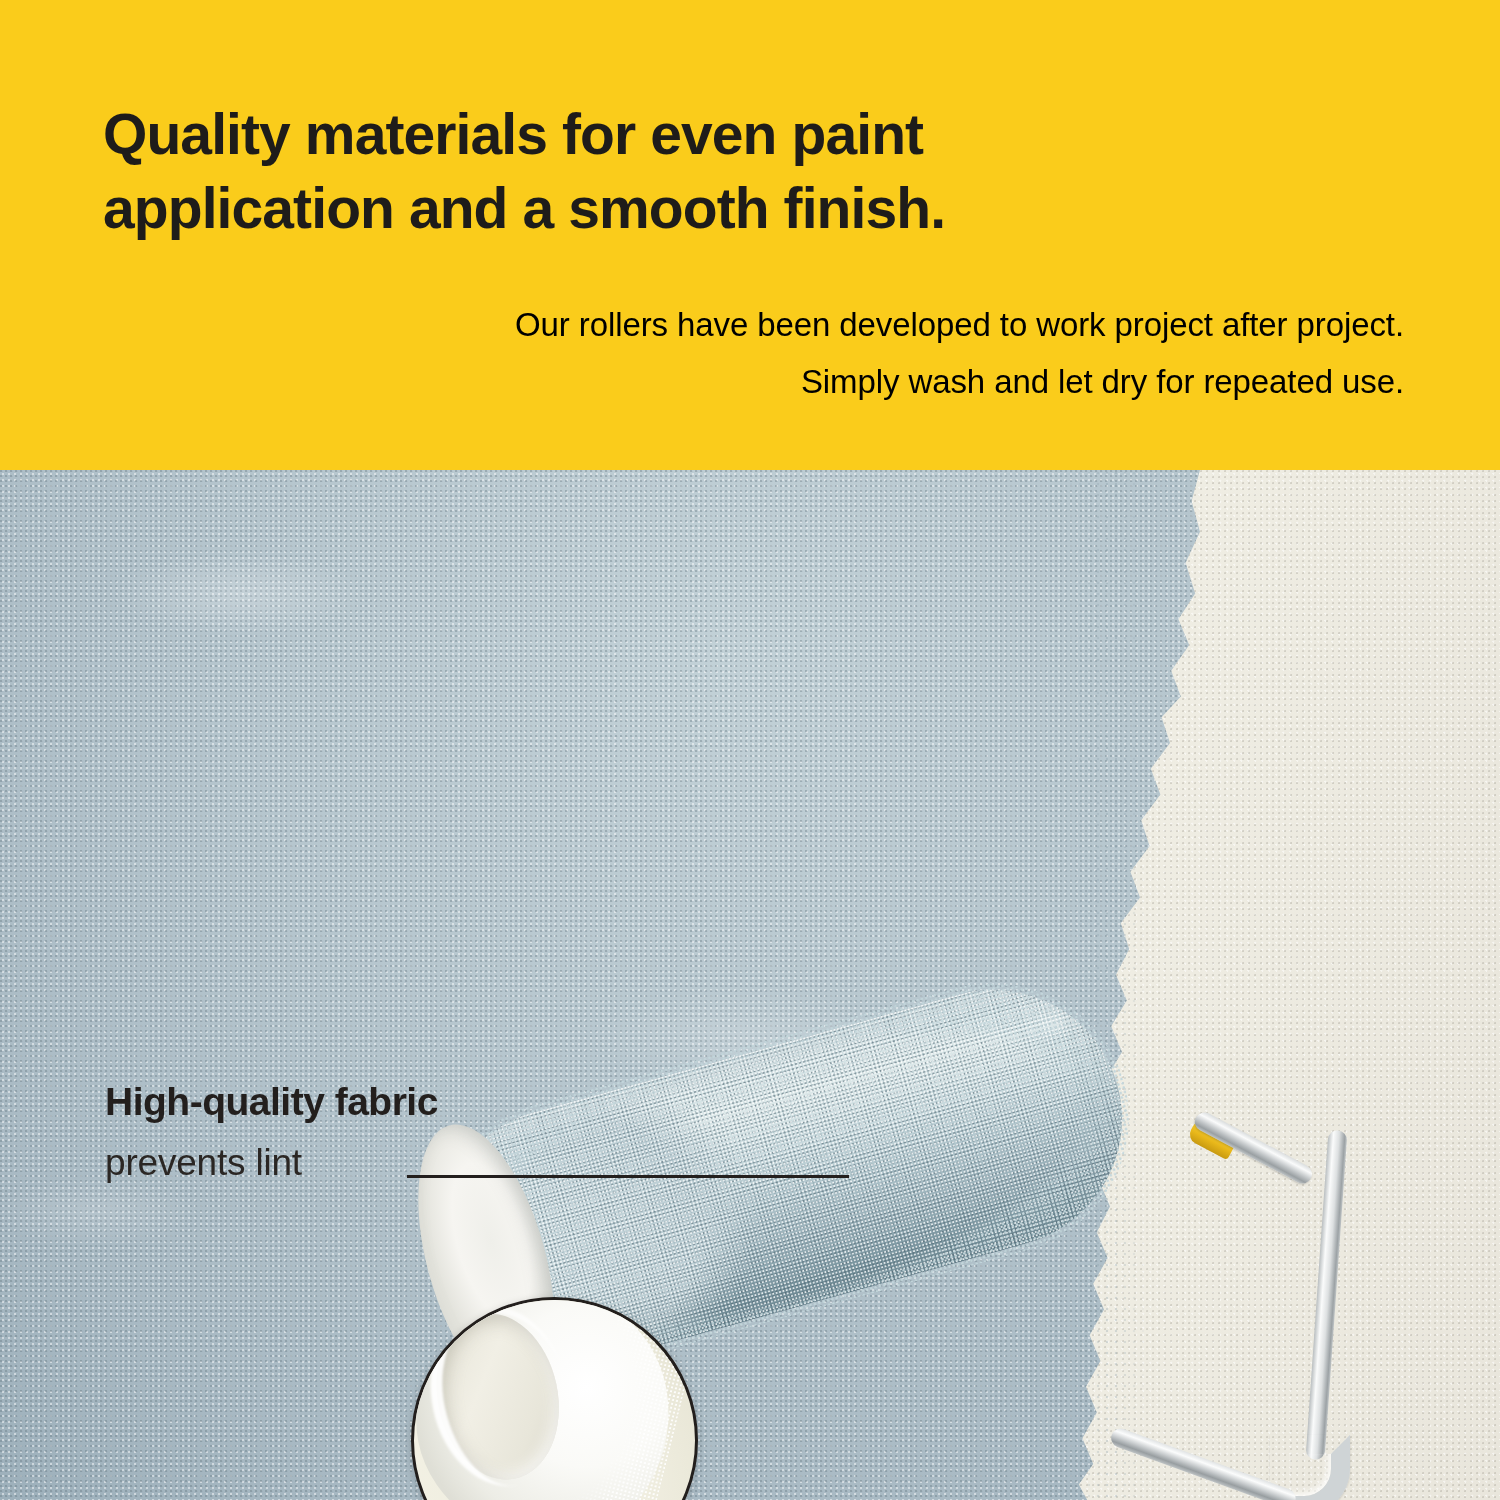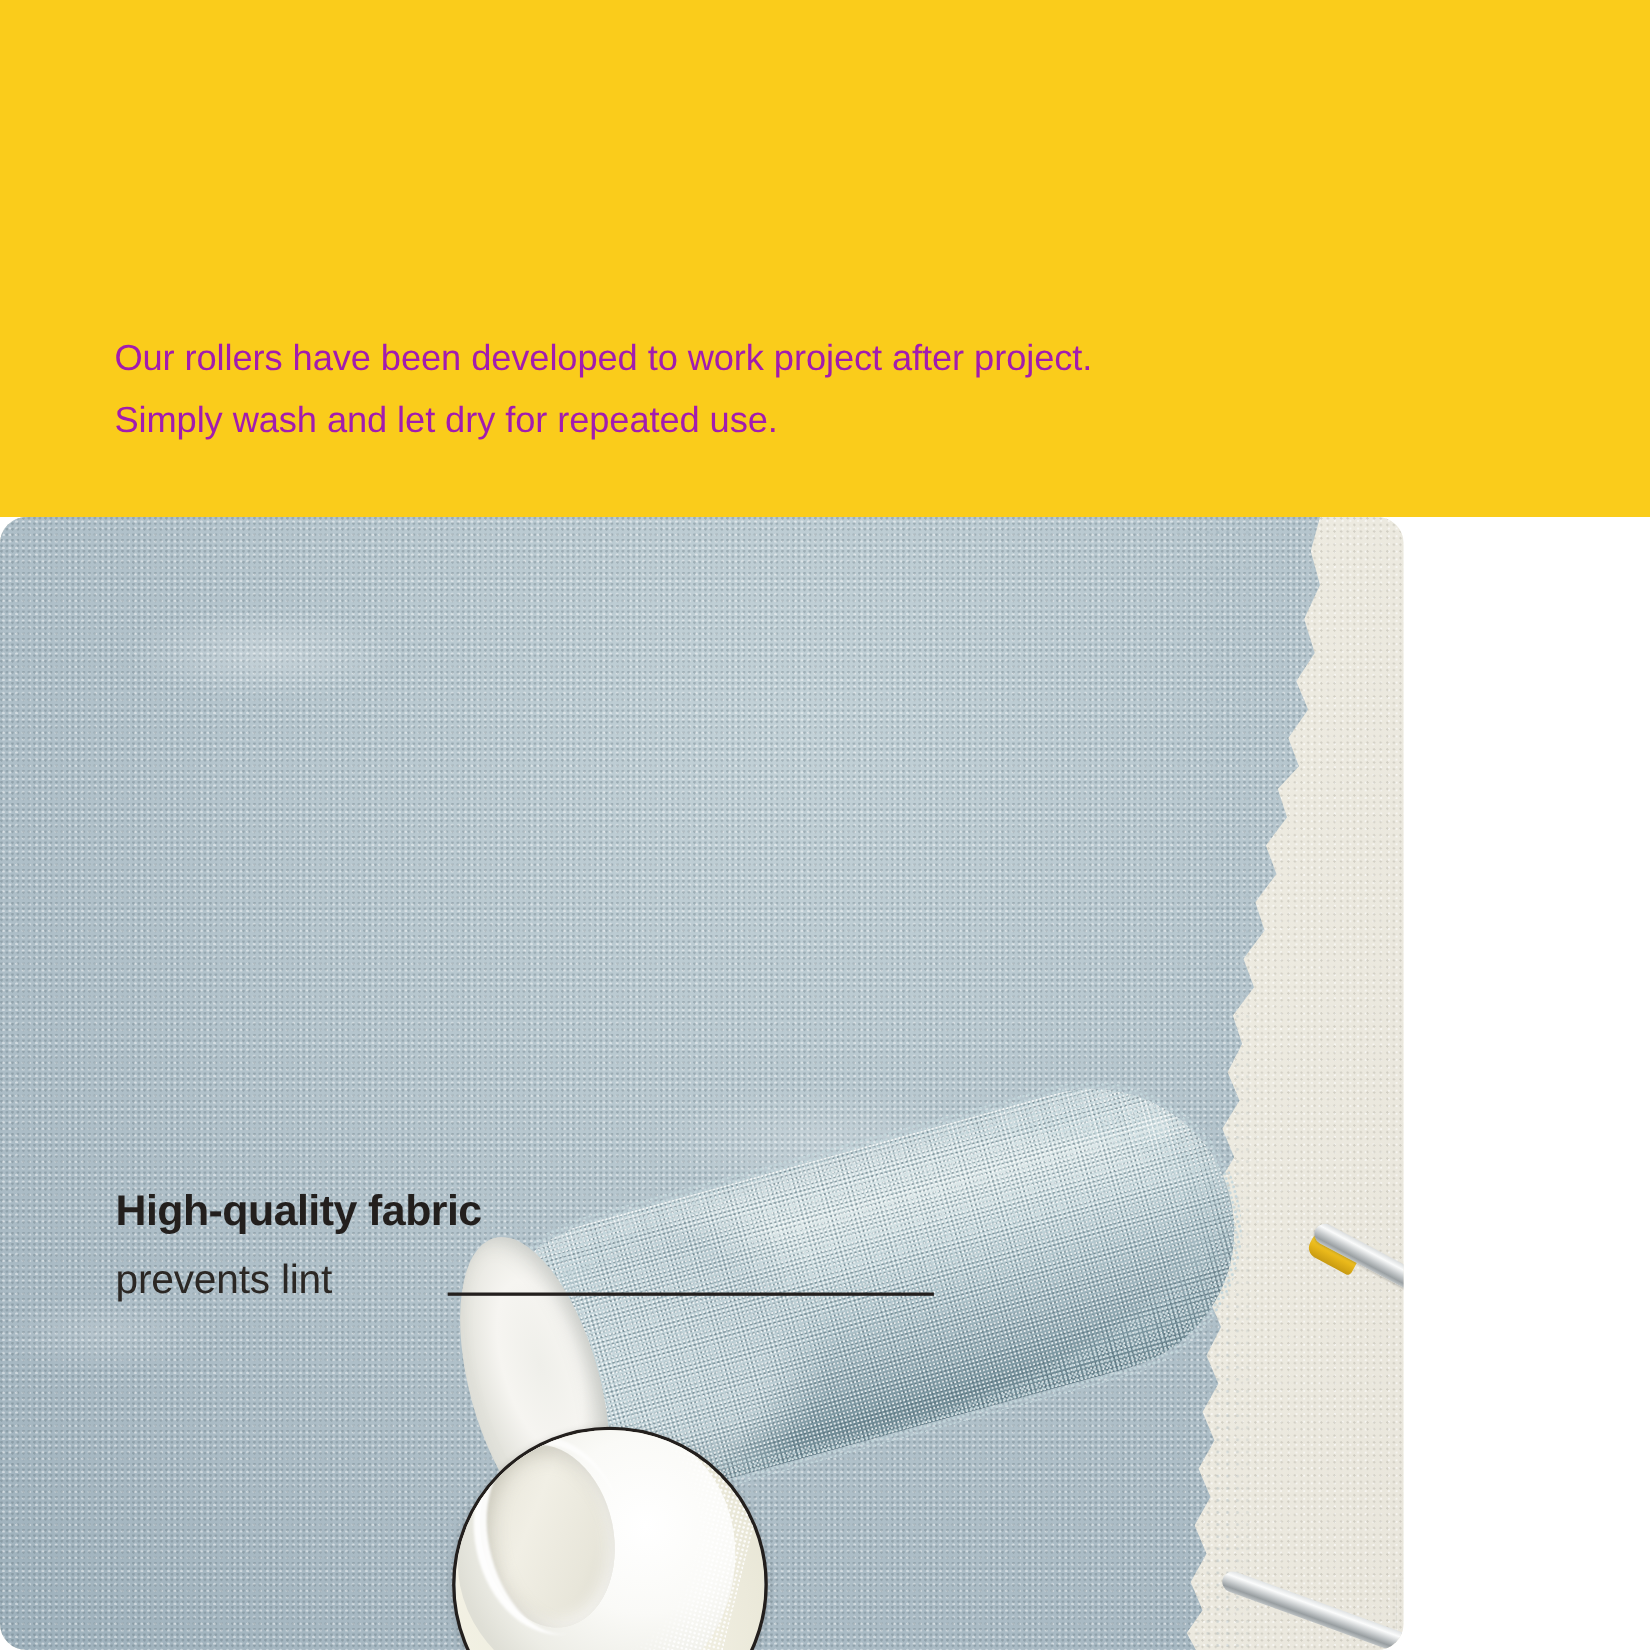--- a/index.html
+++ b/index.html
@@ -45,33 +45,33 @@
 
   #subcopy {
     position: absolute;
     left: 104px;
     top: 297px;
     width: 1300px;
     font-size: 33px;
     line-height: 1.72;
     font-weight: 400;
     letter-spacing: -0.1px;
-    color: #a21caf;
+    color: #000000;
     white-space: pre-line;
+    text-align: right;
   }
 
   
   #photo {
     position: absolute;
     left: 0; top: 470px;
-    width: 1276px;
+    width: 1500px;
     height: 1030px;
     overflow: hidden;
     background: #F5F3EB;
-    border-radius: 24px;
   }
 
   
   #wall-cream {
     position: absolute;
     inset: 0;
     background:
       radial-gradient(circle at 1.2px 1.2px, rgba(150,146,134,0.30) 0.9px, transparent 1.2px) 0 0 / 6px 6px,
       radial-gradient(circle at 2.4px 3.6px, rgba(255,255,255,0.55) 0.9px, transparent 1.2px) 0 0 / 7px 7px,
       linear-gradient(100deg, #F1EFE6 0%, #F6F4ED 38%, #EFEDE3 72%, #E9E6DC 100%);
@@ -342,20 +342,22 @@
     pointer-events: none;
     opacity: 0.55;
   }
 </style>
 </head>
 <body>
 
 <div id="page">
 
   <div id="header-band" style="background: rgb(250, 204, 27);">
+    <div id="headline">Quality materials for even paint
+application and a smooth finish.</div>
     <div id="subcopy">Our rollers have been developed to work project after project.
 Simply wash and let dry for repeated use.</div>
   </div>
 
   <div id="photo">
 
     <div id="wall-cream"></div>
     <div id="wall-blue"></div>
     <div id="paint-edge-speckle"></div>
 

